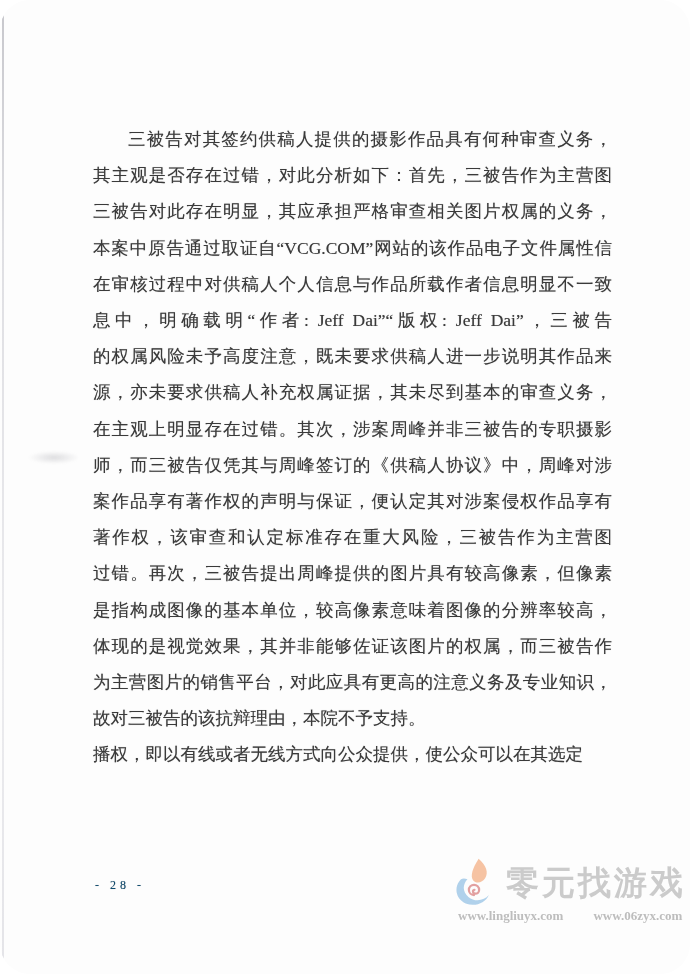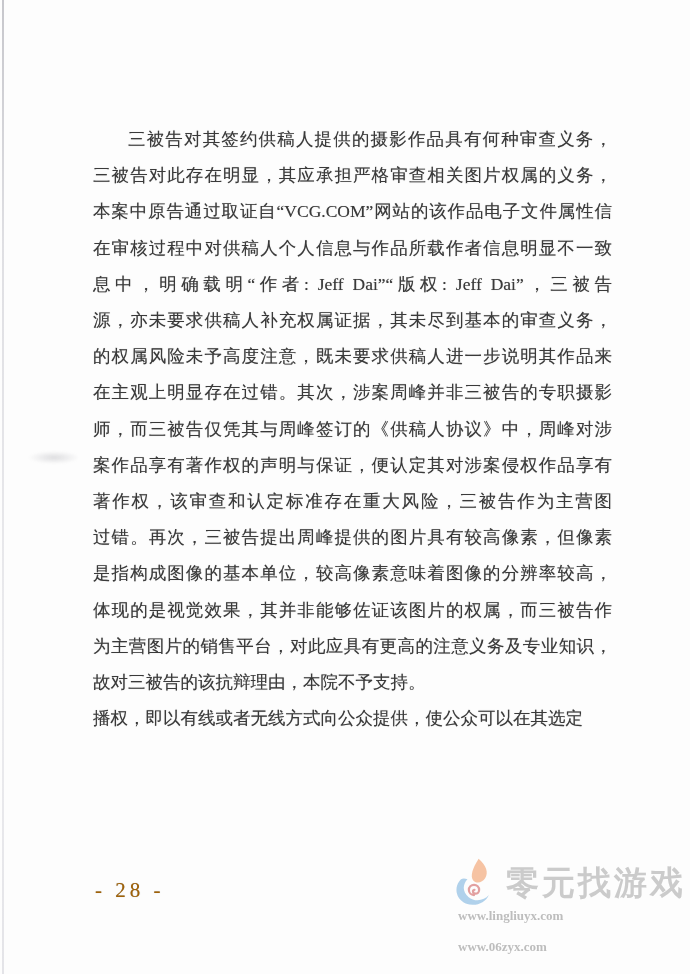--- a/index.html
+++ b/index.html
@@ -3,20 +3,21 @@
 <meta charset="utf-8">
 <style>
   html, body { margin: 0; padding: 0; background: #ffffff; }
   .page {
     position: relative;
     width: 690px;
     height: 974px;
     background: #fdfdfd;
     overflow: hidden;
     font-family: "Liberation Serif", "DejaVu Serif", serif;
+    border-radius: 30px;
   }
   
   .edge-line {
     position: absolute;
     left: 2px; top: 0;
     width: 2px; height: 974px;
     background: linear-gradient(#c7c7cc, #dfdfe3 25%, #ebebee 70%, #e4e4e8);
   }
   
   .smudge {
@@ -37,23 +38,23 @@
   }
   .line {
     text-align: justify;
     text-align-last: justify;
   }
   .line.indent { text-indent: 2em; }
   .line.para-end { text-align-last: left; }
   .page-number {
     position: absolute;
     left: 95px; top: 878px;
-    font-size: 21px;
+    font-size: 12px;
     letter-spacing: 4px;
-    color: #a16207;
+    color: #0c4a6e;
     text-shadow: 0 0 0.7px rgba(70,70,70,0.5);
   }
   .watermark {
     position: absolute;
     left: 446px; top: 857px;
     width: 242px;
     font-family: Liberation Serif, serif;
     user-select: none;
   }
   .wm-row1 {
@@ -64,46 +65,46 @@
   .wm-logo { width: 56px; height: 52px; flex: 0 0 auto; }
   .wm-brand {
     font-size: 33px;
     font-weight: bold;
     color: #cbcbcb;
     letter-spacing: 3px;
     white-space: nowrap;
   }
   .wm-urls {
     display: flex;
-    gap: 15px;
+    gap: 30px;
     margin-top: -1px;
     padding-left: 12px;
     font-size: 13px;
     font-weight: bold;
     color: #bdbdbd;
     white-space: nowrap;
-    flex-direction: column;
   }
 </style>
 </head>
 <body>
 
 <div class="page">
 
   <div class="edge-line"></div>
   <div class="smudge"></div>
 
   <div class="content">
     <div class="line indent">三被告对其签约供稿人提供的摄影作品具有何种审查义务，</div>
+    <div class="line">其主观是否存在过错，对此分析如下：首先，三被告作为主营图</div>
     <div class="line">三被告对此存在明显，其应承担严格审查相关图片权属的义务，</div>
     <div class="line">本案中原告通过取证自“VCG.COM”网站的该作品电子文件属性信</div>
     <div class="line">在审核过程中对供稿人个人信息与作品所载作者信息明显不一致</div>
     <div class="line">息中，明确载明“作者: Jeff Dai”“版权: Jeff Dai”，三被告</div>
+    <div class="line">的权属风险未予高度注意，既未要求供稿人进一步说明其作品来</div>
     <div class="line">源，亦未要求供稿人补充权属证据，其未尽到基本的审查义务，</div>
-    <div class="line">的权属风险未予高度注意，既未要求供稿人进一步说明其作品来</div>
     <div class="line">在主观上明显存在过错。其次，涉案周峰并非三被告的专职摄影</div>
     <div class="line">师，而三被告仅凭其与周峰签订的《供稿人协议》中，周峰对涉</div>
     <div class="line">案作品享有著作权的声明与保证，便认定其对涉案侵权作品享有</div>
     <div class="line">著作权，该审查和认定标准存在重大风险，三被告作为主营图</div>
     <div class="line">过错。再次，三被告提出周峰提供的图片具有较高像素，但像素</div>
     <div class="line">是指构成图像的基本单位，较高像素意味着图像的分辨率较高，</div>
     <div class="line">体现的是视觉效果，其并非能够佐证该图片的权属，而三被告作</div>
     <div class="line">为主营图片的销售平台，对此应具有更高的注意义务及专业知识，</div>
     <div class="line para-end">故对三被告的该抗辩理由，本院不予支持。</div>
     <div class="line para-end">播权，即以有线或者无线方式向公众提供，使公众可以在其选定</div>

